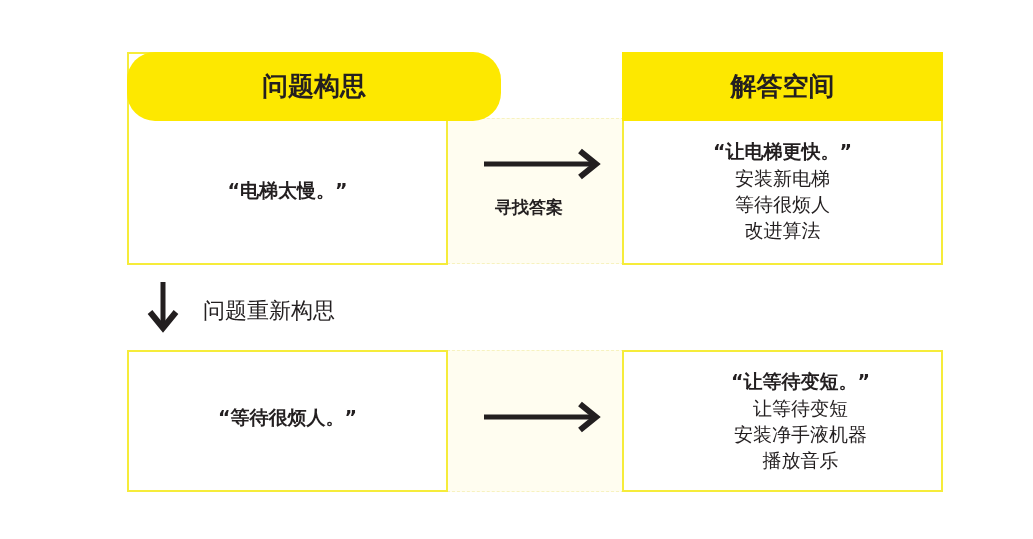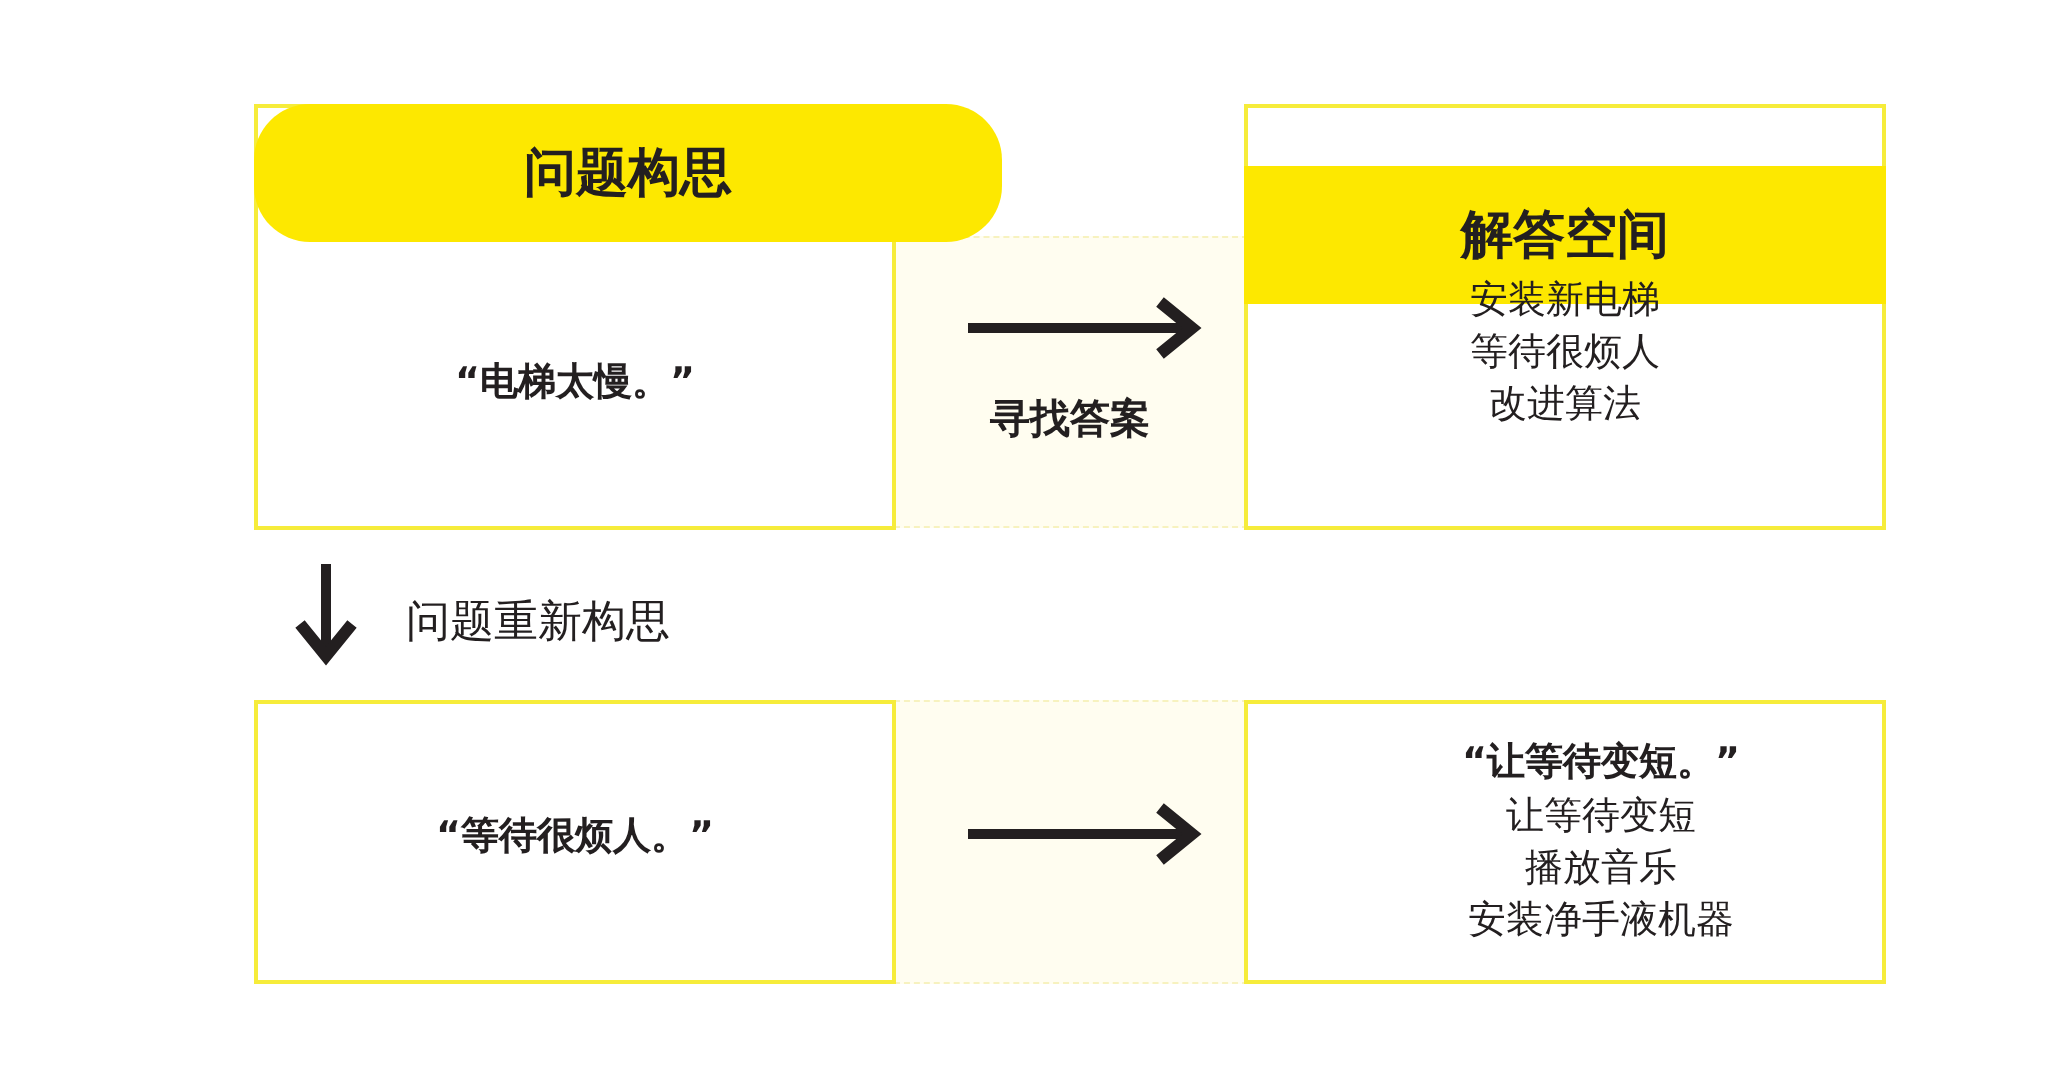--- a/index.html
+++ b/index.html
@@ -8,21 +8,21 @@
   .box { position: absolute; box-sizing: border-box; border: 2px solid #f6ec3a; background: #fff; }
   .hdr { position: absolute; box-sizing: border-box; background: #fde800;
          display: flex; align-items: center; justify-content: center;
          font-size: 26px; font-weight: bold; color: #231f20; }
   .mid { position: absolute; box-sizing: border-box; background: #fffdf0;
          border-top: 1px dashed #f7f2bf; border-bottom: 1px dashed #f7f2bf; }
   .content { position: absolute; left: 0; right: 0; text-align: center; }
   .quote { font-size: 19px; font-weight: bold; }
   .line { font-size: 19px; line-height: 26px; }
   .arrow-r { position: absolute; }
-  .label { position: absolute; font-size: 20px; font-weight: bold; }
+  .label { position: absolute; font-size: 17px; font-weight: bold; }
   .reframe { position: absolute; font-size: 22px; color: #231f20; }
 </style>
 </head>
 <body>
 
 <div class="mid" style="left:447px; top:118px; width:177px; height:146px;"></div>
 
 <div class="mid" style="left:447px; top:350px; width:177px; height:142px;"></div>
 
 <div class="box" style="left:127px; top:52px; width:321px; height:213px;">
@@ -35,24 +35,25 @@
 </div>
 
 <svg class="arrow-r" style="left:482px; top:148px;" width="122" height="32" viewBox="0 0 122 32">
   <line x1="2" y1="16" x2="112" y2="16" stroke="#231f20" stroke-width="5"></line>
   <polyline points="98,3 114,16 98,29" fill="none" stroke="#231f20" stroke-width="6" stroke-linejoin="miter"></polyline>
 </svg>
 <div class="label" style="left:495px; top:196px;">寻找答案</div>
 
 <div class="box" style="left:622px; top:52px; width:321px; height:213px;">
 </div>
-<div class="hdr" style="left:622px; top:52px; width:321px; height:69px;margin-top:31px;">
+<div class="hdr" style="left:622px; top:52px; width:321px; height:69px;">
   <span>解答空间</span>
 </div>
 <div class="content" style="left:622px; width:321px; top:137px;">
+  <div class="quote" style="line-height:28px;">“让电梯更快。”</div>
   <div class="line">安装新电梯</div>
   <div class="line">等待很烦人</div>
   <div class="line">改进算法</div>
 </div>
 
 <svg style="position:absolute; left:145px; top:280px;" width="36" height="54" viewBox="0 0 36 54">
   <line x1="18" y1="2" x2="18" y2="46" stroke="#231f20" stroke-width="5"></line>
   <polyline points="5,32 18,48 31,32" fill="none" stroke="#231f20" stroke-width="6"></polyline>
 </svg>
 <div class="reframe" style="left:203px; top:296px;">问题重新构思</div>
@@ -66,15 +67,15 @@
 <svg class="arrow-r" style="left:482px; top:401px;" width="122" height="32" viewBox="0 0 122 32">
   <line x1="2" y1="16" x2="112" y2="16" stroke="#231f20" stroke-width="5"></line>
   <polyline points="98,3 114,16 98,29" fill="none" stroke="#231f20" stroke-width="6"></polyline>
 </svg>
 
 <div class="box" style="left:622px; top:350px; width:321px; height:142px;">
 </div>
 <div class="content" style="left:622px; width:321px; top:367px;padding-left:18px;">
   <div class="quote" style="line-height:28px;">“让等待变短。”</div>
   <div class="line">让等待变短</div>
+  <div class="line">安装净手液机器</div>
   <div class="line">播放音乐</div>
-  <div class="line">安装净手液机器</div>
 </div>
 
 </body></html>

